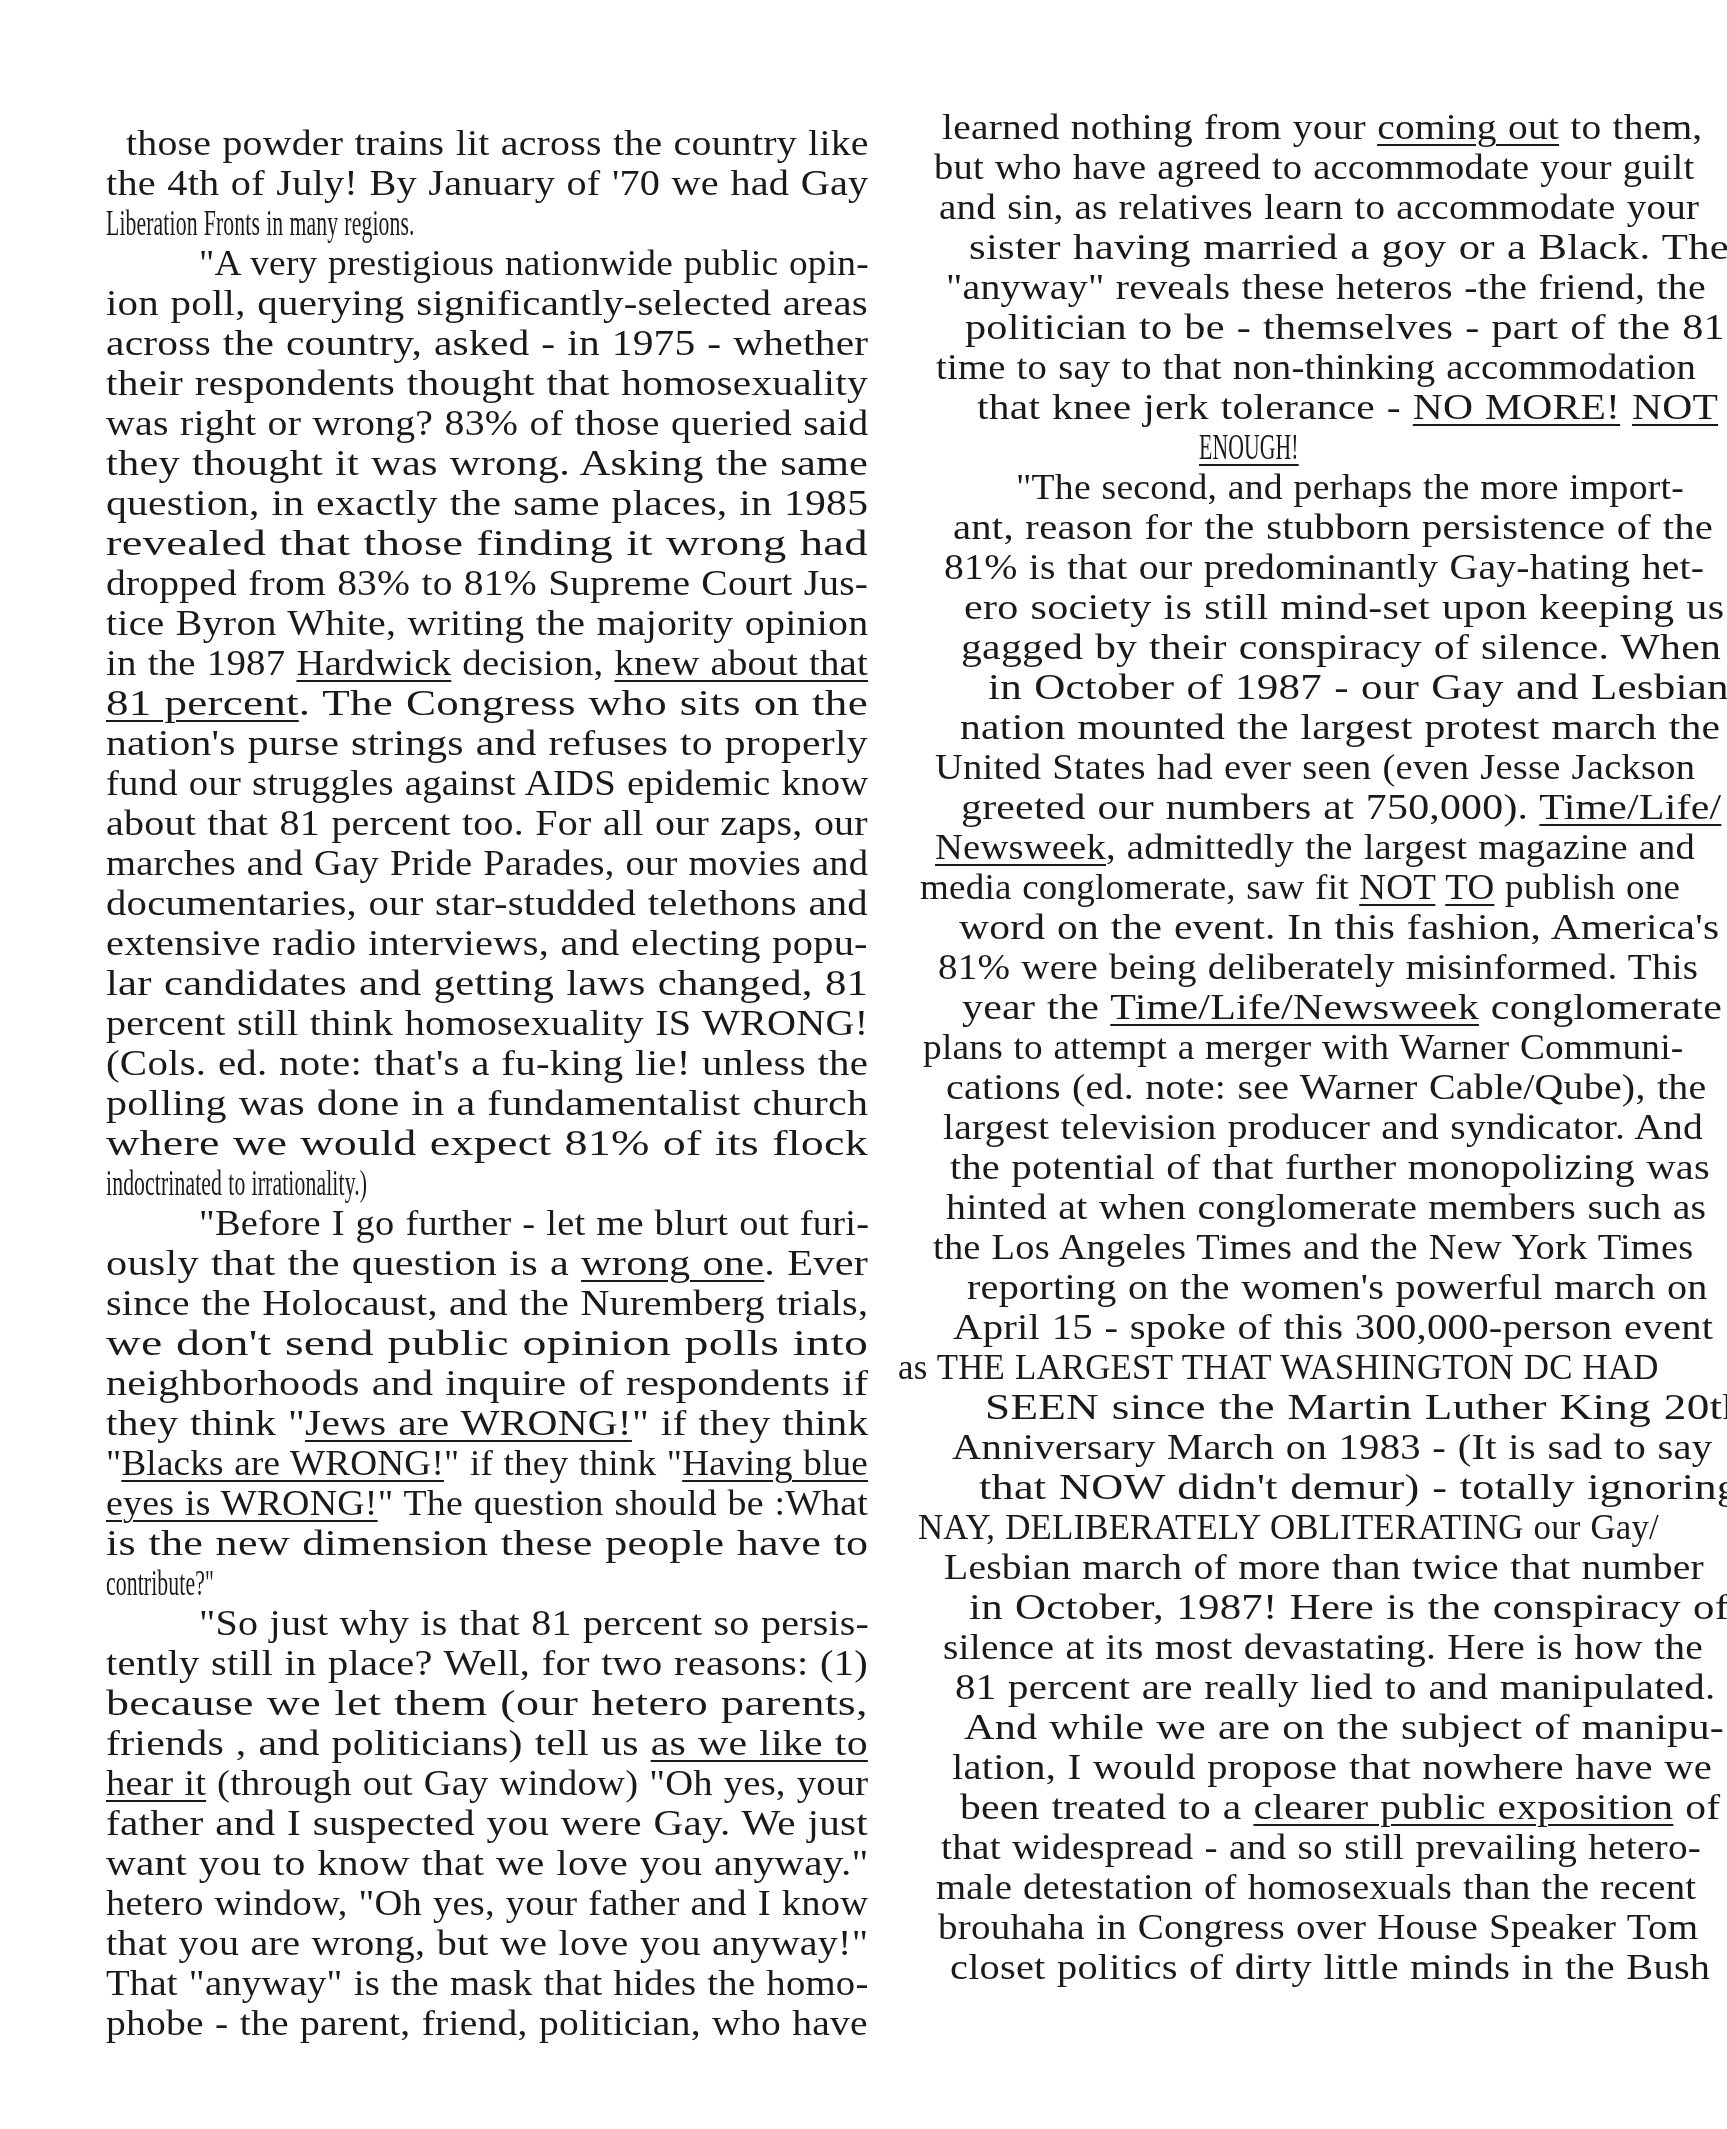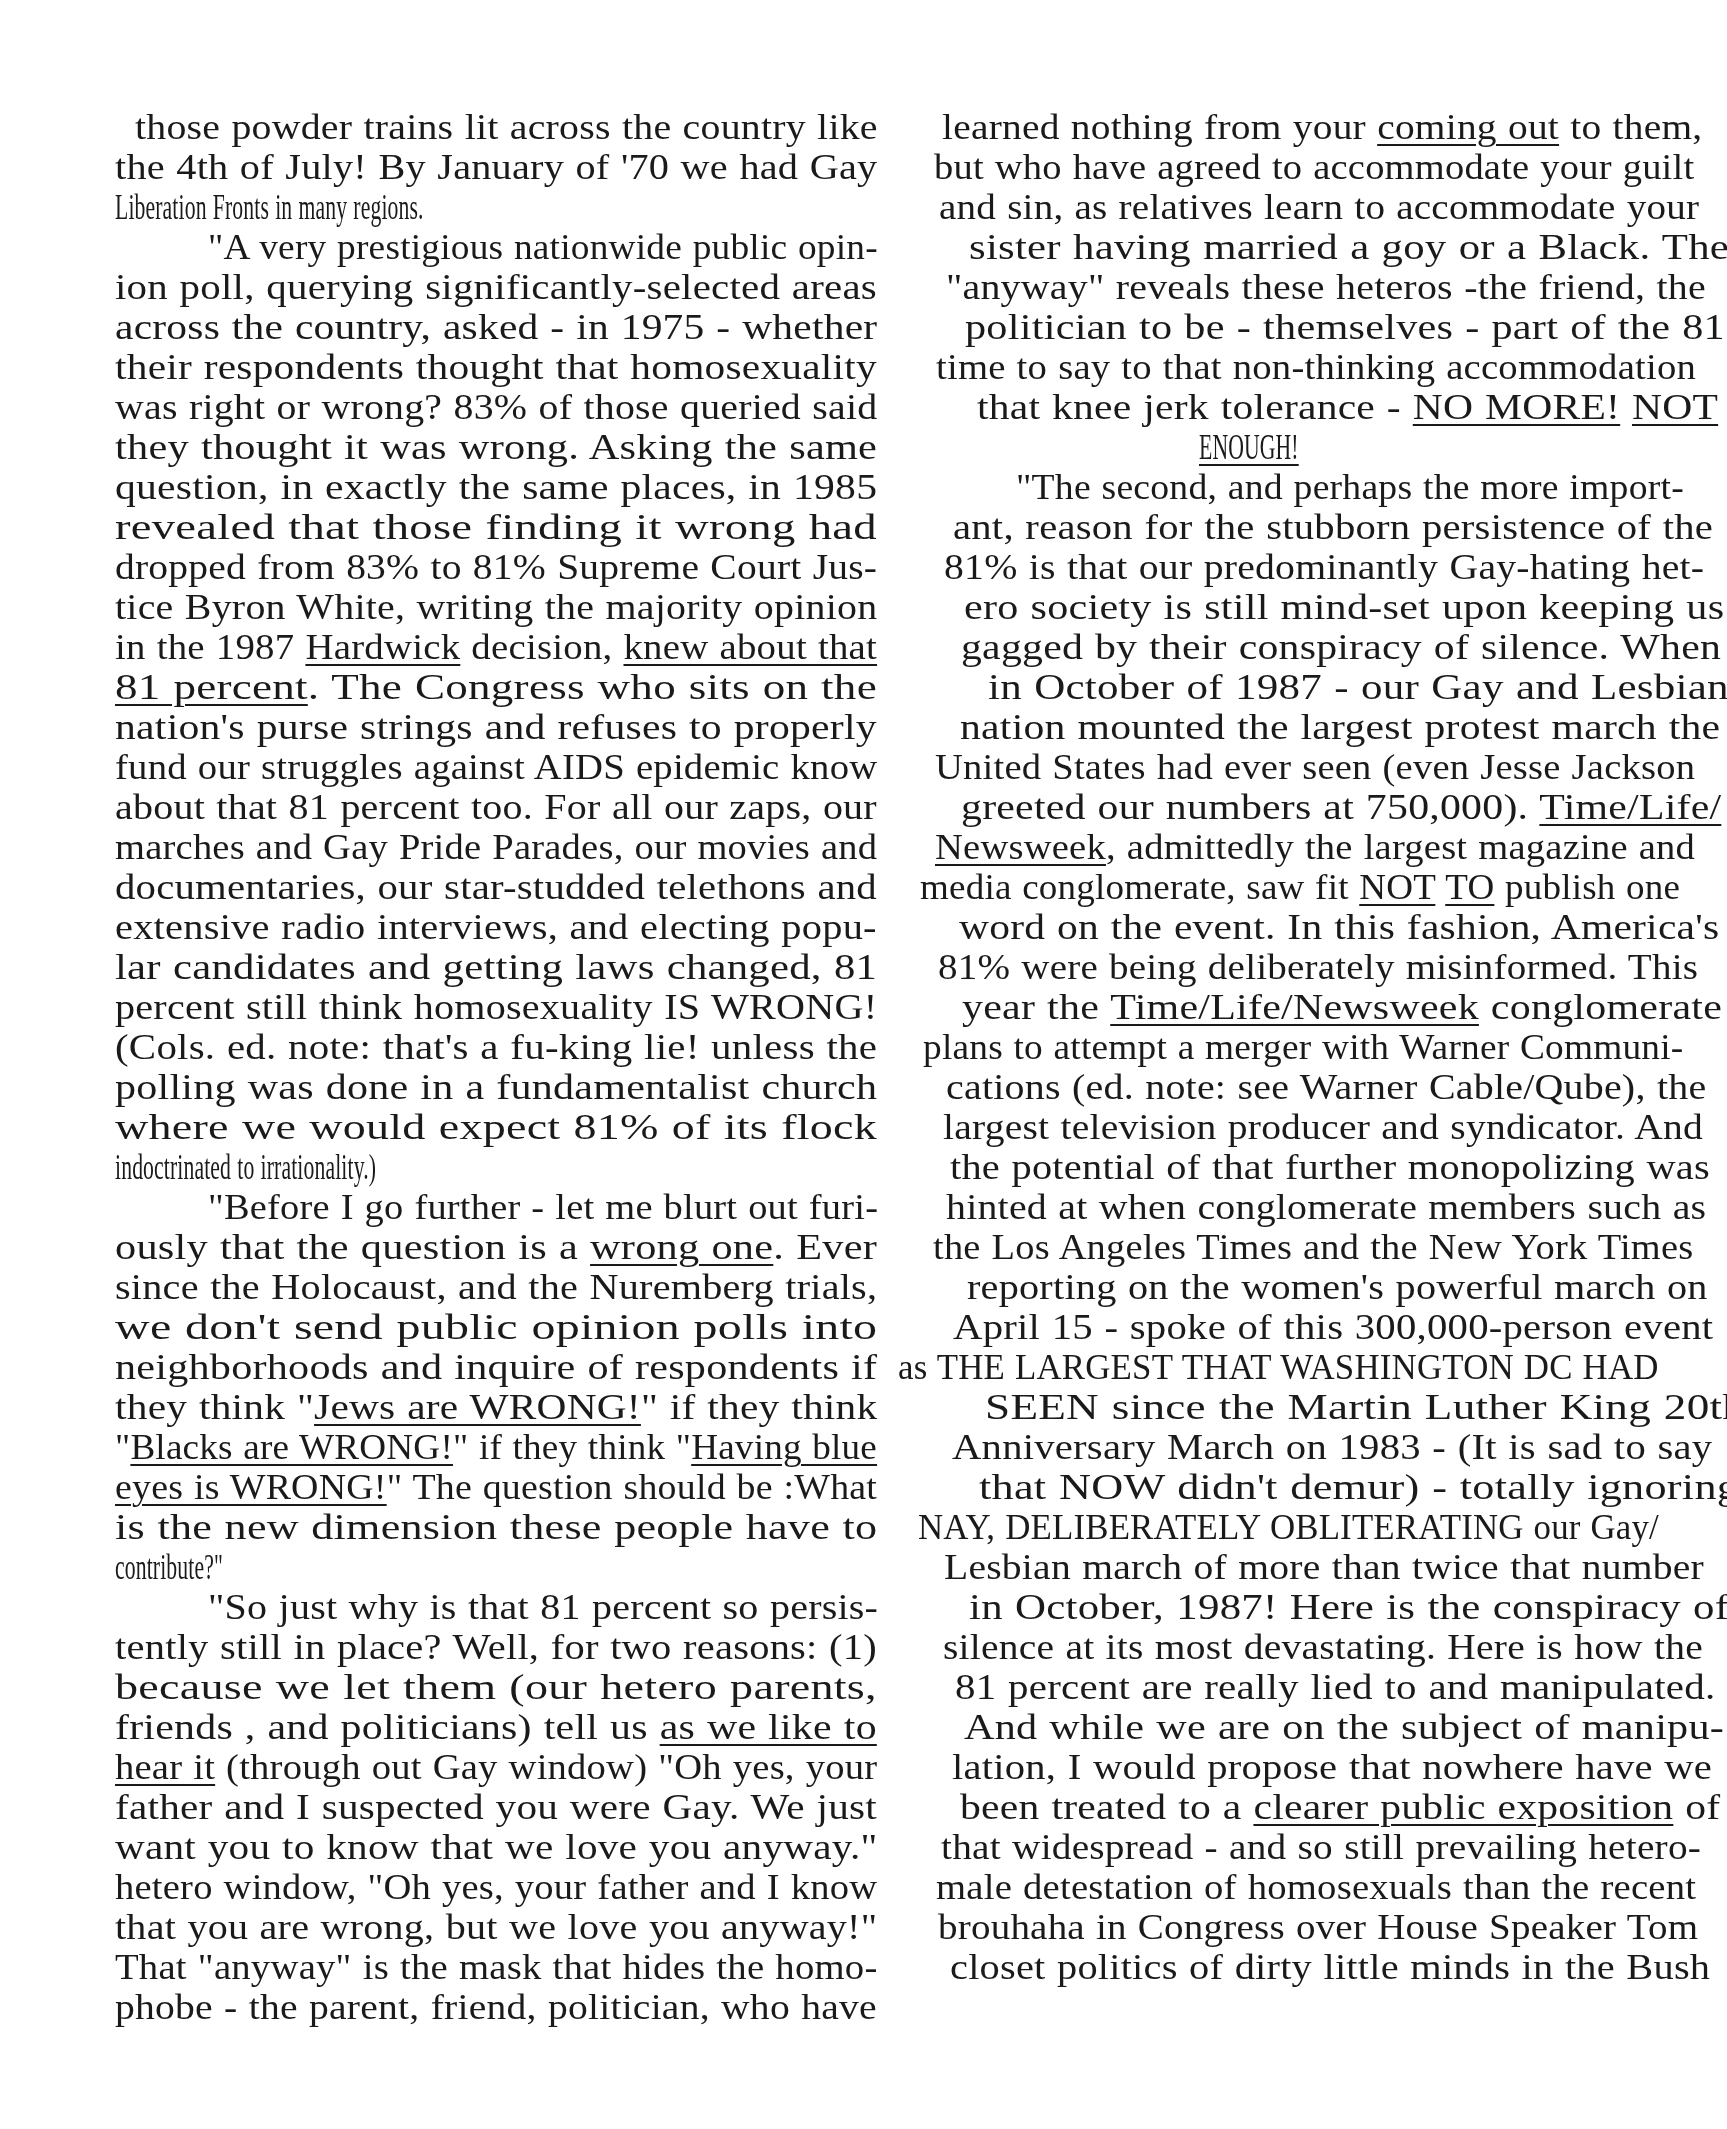--- a/index.html
+++ b/index.html
@@ -1,19 +1,19 @@
 <!DOCTYPE html>
 <html style="font-size:7.8px"><head>
 <meta charset="utf-8">
 <style>
   html, body { margin: 0; padding: 0; background: #ffffff; }
   body { width: 1728px; height: 2129px; position: relative; overflow: hidden; }
   .page { position: absolute; left: 0; top: 0; width: 1728px; height: 2129px; background: #fff; }
   .col { position: absolute; top: 108px; }
-  .col-left { left: 115px; width: 765px; }
+  .col-left { left: 106px; width: 765px; margin-top: 16px; }
   .col-right { left: 898px; width: 763px; text-align: center; }
   .line {
     height: 40px;
     line-height: 40px;
     font-family: "Liberation Serif", serif;
     font-size: 35px;
     color: #1a1a1a;
     white-space: nowrap;
     overflow: visible;
     position: relative;

